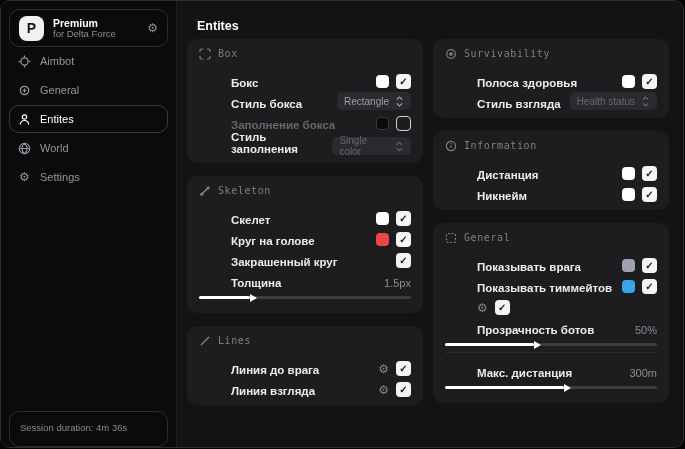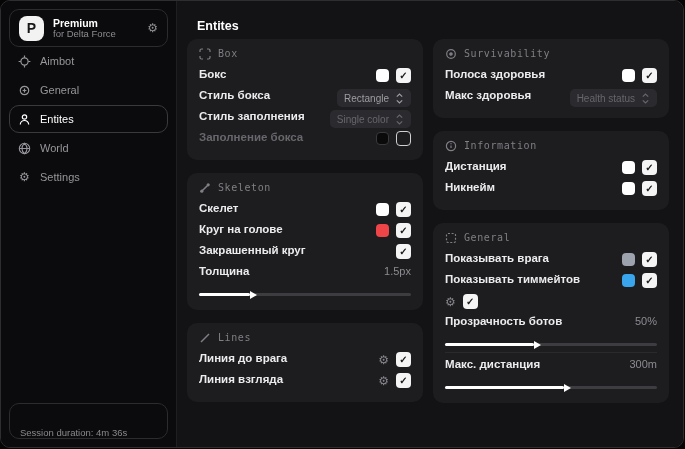--- a/index.html
+++ b/index.html
@@ -12,33 +12,33 @@
   .brand-logo { width:25px; height:25px; background:#f2f2f3; color:#18181a; border-radius:8px; display:flex; align-items:center; justify-content:center; font-weight:700; font-size:14px; }
   .brand-text { flex:1; line-height:1.15; }
   .brand-title { color:#ffffff; font-size:10.5px; font-weight:700; }
   .brand-sub { color:#8d8d92; font-size:9.5px; }
   .brand-ico { color:#8d8d92; font-size:12px; cursor:pointer; }
   .cat { color:#6e6e73; font-size:9.5px; margin:14px 0 8px 7px; }
   .nav-item { display:flex; align-items:center; gap:9px; height:28px; padding:0 8px; margin:0 0 1px 0; color:#96969b; font-size:11px; border:1px solid transparent; border-radius:10px; cursor:pointer; }
   .nav-item.active { color:#ffffff; border-color:#3a3a3e; }
   .nav-ico { width:13px; height:13px; display:flex; align-items:center; justify-content:center; font-size:12px; }
   .nav-ico svg { display:block; }
-  .session { position:absolute; left:8px; right:8px; bottom:8px; height:36px; border:1px solid #2c2c2f; border-radius:10px; color:#8a8a8e; font-size:9.5px; display:flex; align-items:flex-end; padding:0 10px 0; }
+  .session { position:absolute; left:8px; right:8px; bottom:0; height:36px; border:1px solid #2c2c2f; border-radius:10px; color:#8a8a8e; font-size:9.5px; display:flex; align-items:flex-end; padding:0 10px 13px; }
 
   
   .main { position:relative; flex:1; background:#131316; }
   .page-title { position:absolute; left:20px; top:18px; color:#ffffff; font-size:12.5px; font-weight:700; }
   .col { position:absolute; top:38px; width:236px; }
   .col-left { left:10px; }
   .col-right { left:256px; }
 
   .card { background:#1d1d20; border-radius:10px; padding:9px 12px 8px; margin-bottom:13px; }
   .card-head { display:flex; align-items:flex-start; gap:7px; color:#7f7f84; font-family:"DejaVu Sans Mono",monospace; font-size:10px; letter-spacing:0.6px; height:20px; }
   .hicon { display:flex; align-items:center; }
-  .row { display:flex; justify-content:space-between; align-items:flex-start; min-height:21px; }
+  .row { display:flex; justify-content:space-between; align-items:flex-end; min-height:21px;margin-left:32px; }
   .lbl { color:#ececee; font-size:11.5px; font-weight:700; }
   .lbl.dim { color:#67676c; }
   .ctrls { display:flex; align-items:center; gap:7px; }
   .swatch { width:13px; height:13px; border-radius:4px; cursor:pointer; }
   .swatch.dark { border:1px solid #3a3a3e; }
   .cb { width:15px; height:15px; border-radius:4px; background:#f4f4f5; color:#161618; font-size:10px; font-weight:700; display:flex; align-items:center; justify-content:center; cursor:pointer; }
   .cb.off { background:transparent; border:1.5px solid #cfcfd4; color:transparent; }
   .select { height:18px; padding:0 7px; background:#2b2b2f; border-radius:5px; color:#9d9da2; font-size:10px; display:flex; align-items:center; gap:6px; cursor:pointer; }
   .select.dim { color:#66666b; }
   .gear { color:#85858a; font-size:12px; line-height:1; cursor:pointer; }
@@ -134,35 +134,35 @@
         <div class="row">
           <span class="lbl">Стиль бокса</span>
           <span class="select">
             <span>Rectangle</span>
             <svg width="9" height="11" viewBox="0 0 10 12" fill="none" stroke="currentColor" stroke-width="1.3">
                 <path d="M2 4 5 1 8 4M2 8 5 11 8 8"></path>
               </svg>
           </span>
         </div>
         <div class="row">
+          <span class="lbl dim">Заполнение бокса</span>
+          <span class="ctrls">
+            <span class="swatch dark" style="background: rgb(10, 10, 11);"></span>
+            <span class="cb off"></span>
+          </span>
+        </div>
+        <div class="row">
           <span class="lbl">Стиль заполнения</span>
           <span class="select dim">
             <span>Single color</span>
             <svg width="9" height="11" viewBox="0 0 10 12" fill="none" stroke="currentColor" stroke-width="1.3">
                 <path d="M2 4 5 1 8 4M2 8 5 11 8 8"></path>
               </svg>
           </span>
         </div>
-        <div class="row">
-          <span class="lbl dim">Заполнение бокса</span>
-          <span class="ctrls">
-            <span class="swatch dark" style="background: rgb(10, 10, 11);"></span>
-            <span class="cb off"></span>
-          </span>
-        </div>
       </section>
 
       <section class="card">
         <div class="card-head">
           <span class="hicon">
             <svg width="12" height="12" viewBox="0 0 12 12" fill="currentColor">
                 <path d="M3.2 8.8 8.8 3.2" stroke="currentColor" stroke-width="1.6"></path>
                 <circle cx="2.8" cy="9.2" r="1.6"></circle>
                 <circle cx="9.2" cy="2.8" r="1.6"></circle>
               </svg>
@@ -241,21 +241,21 @@
           <span>Survivability</span>
         </div>
         <div class="row">
           <span class="lbl">Полоса здоровья</span>
           <span class="ctrls">
             <span class="swatch" style="background: rgb(255, 255, 255);"></span>
             <span class="cb">✓</span>
           </span>
         </div>
         <div class="row">
-          <span class="lbl">Макс здоровья</span>
+          <span class="lbl">Стиль взгляда</span>
           <span class="select dim">
             <span>Health status</span>
             <svg width="9" height="11" viewBox="0 0 10 12" fill="none" stroke="currentColor" stroke-width="1.3">
                 <path d="M2 4 5 1 8 4M2 8 5 11 8 8"></path>
               </svg>
           </span>
         </div>
       </section>
 
       <section class="card">

